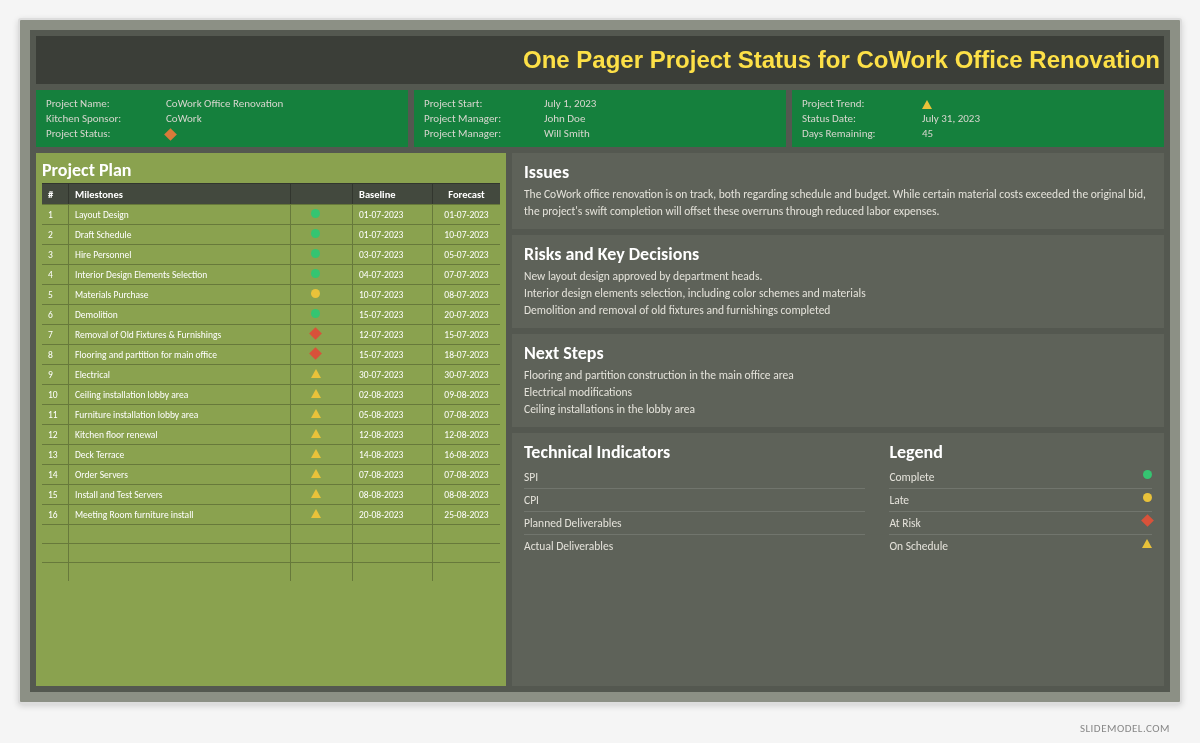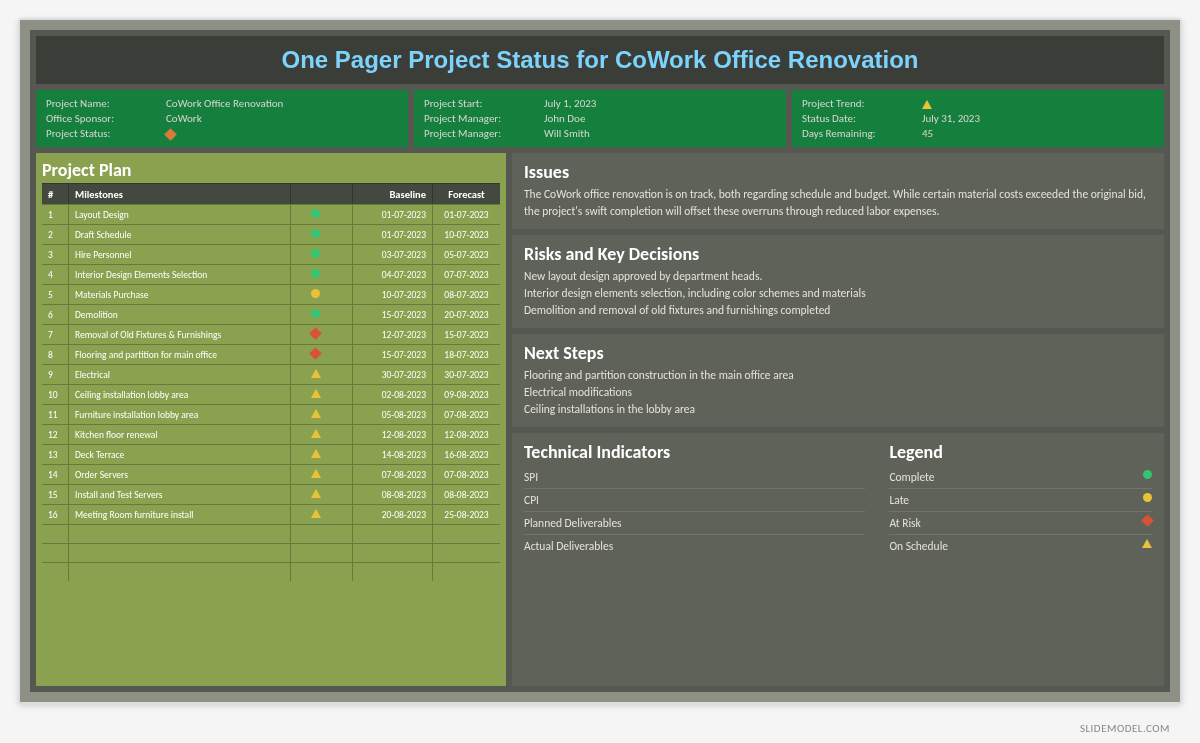--- a/index.html
+++ b/index.html
@@ -22,22 +22,22 @@
   .slide-inner {
     background: #545850;
     height: 100%;
     padding: 6px;
     display: flex;
     flex-direction: column;
     gap: 6px;
   }
   .title-bar {
     background: #3b3e38;
-    color: #7dd3fc;
-    text-align: center;
+    color: #fde047;
+    text-align: right;
     font-weight: 900;
     font-size: 24px;
     padding: 10px 4px;
     font-family: 'Arial Black', Arial, sans-serif;
   }
   .meta-row {
     display: flex;
     gap: 6px;
   }
   .meta-box {
@@ -90,21 +90,21 @@
     font-size: 10.5px;
   }
   .plan-header > div, .plan-row > div {
     padding: 3.5px 6px;
     border-left: 1px solid rgba(0,0,0,0.25);
   }
   .plan-header > div:first-child, .plan-row > div:first-child { border-left: none; }
   .col-num { width: 26px; text-align: left; }
   .col-milestone { flex: 1; }
   .col-status { width: 50px; text-align: center; padding-top:2px !important; padding-bottom:2px !important; }
-  .col-baseline { width: 80px; text-align: right; margin-left: 12px; }
+  .col-baseline { width: 80px; text-align: left; margin-left: 12px; }
   .col-forecast { width: 68px; text-align: center; }
   .plan-body { flex: 1; display:flex; flex-direction:column;}
   .plan-row.empty > div { min-height: 18px; }
   
   .panel {
     background: #5e6259;
     padding: 8px 12px 10px 12px;
     color: #e4e2da;
   }
   .panel .section-title { margin-bottom: 3px; }
@@ -147,21 +147,21 @@
   <div class="slide-inner">
     <div class="title-bar">One Pager Project Status for CoWork Office Renovation</div>
 
     <div class="meta-row">
       <div class="meta-box" id="meta-box-0">
           <div class="meta-line">
             <span class="meta-label">Project Name:</span>
             <span class="meta-value">CoWork Office Renovation</span>
           </div>
           <div class="meta-line">
-            <span class="meta-label">Office Sponsor:</span>
+            <span class="meta-label">Kitchen Sponsor:</span>
             <span class="meta-value">CoWork</span>
           </div>
           <div class="meta-line">
             <span class="meta-label">Project Status:</span>
             <span class="meta-value"><span class="shape diamond-orange"></span></span>
           </div>
         </div>
       <div class="meta-box" id="meta-box-1">
           <div class="meta-line">
             <span class="meta-label">Project Start:</span>

